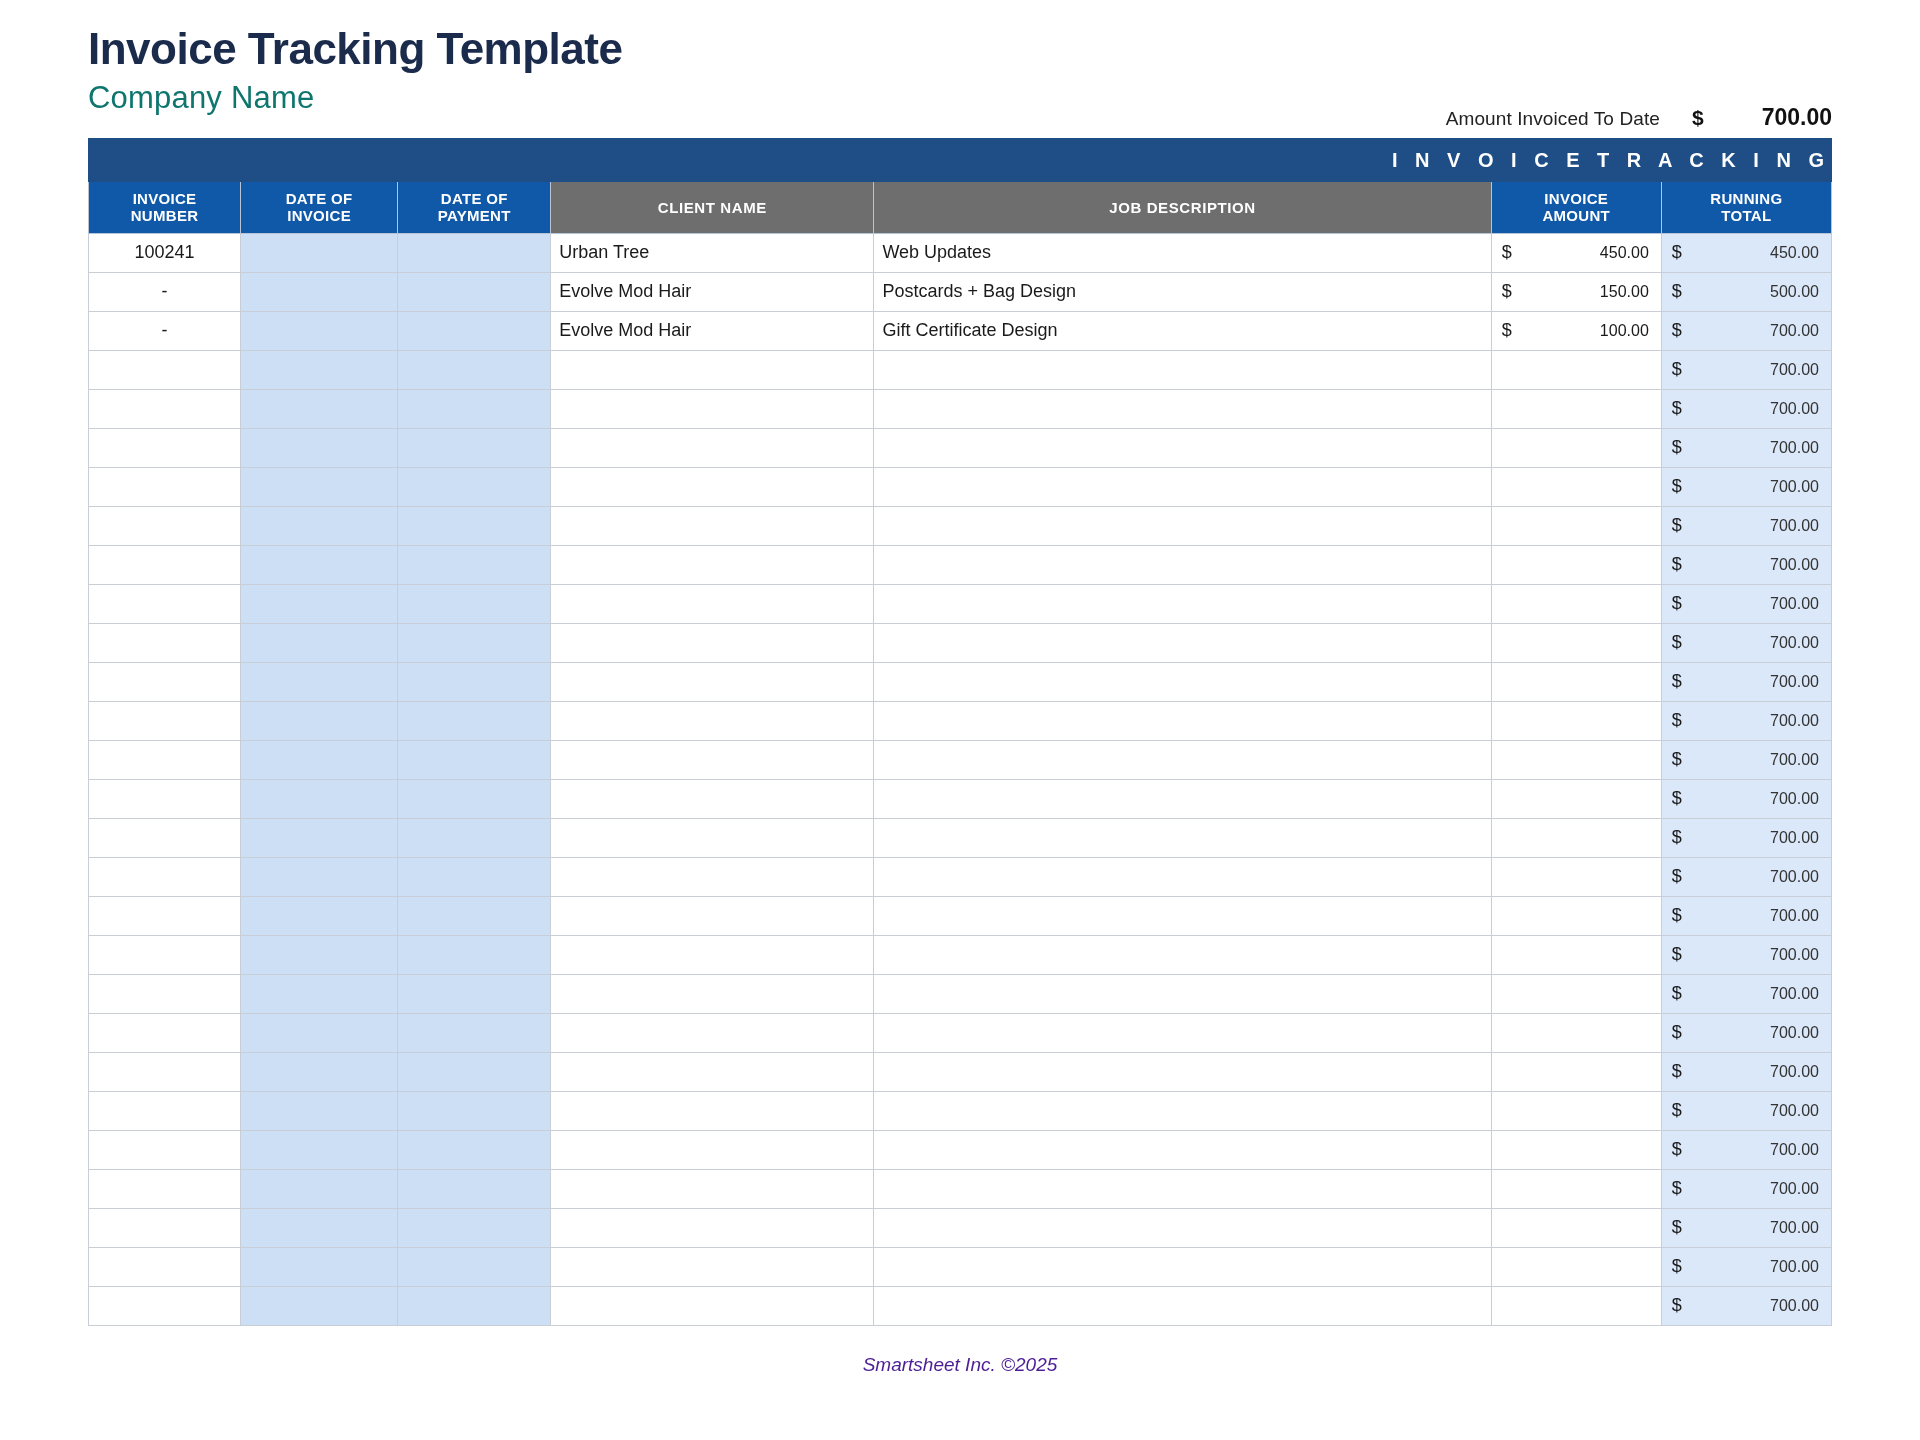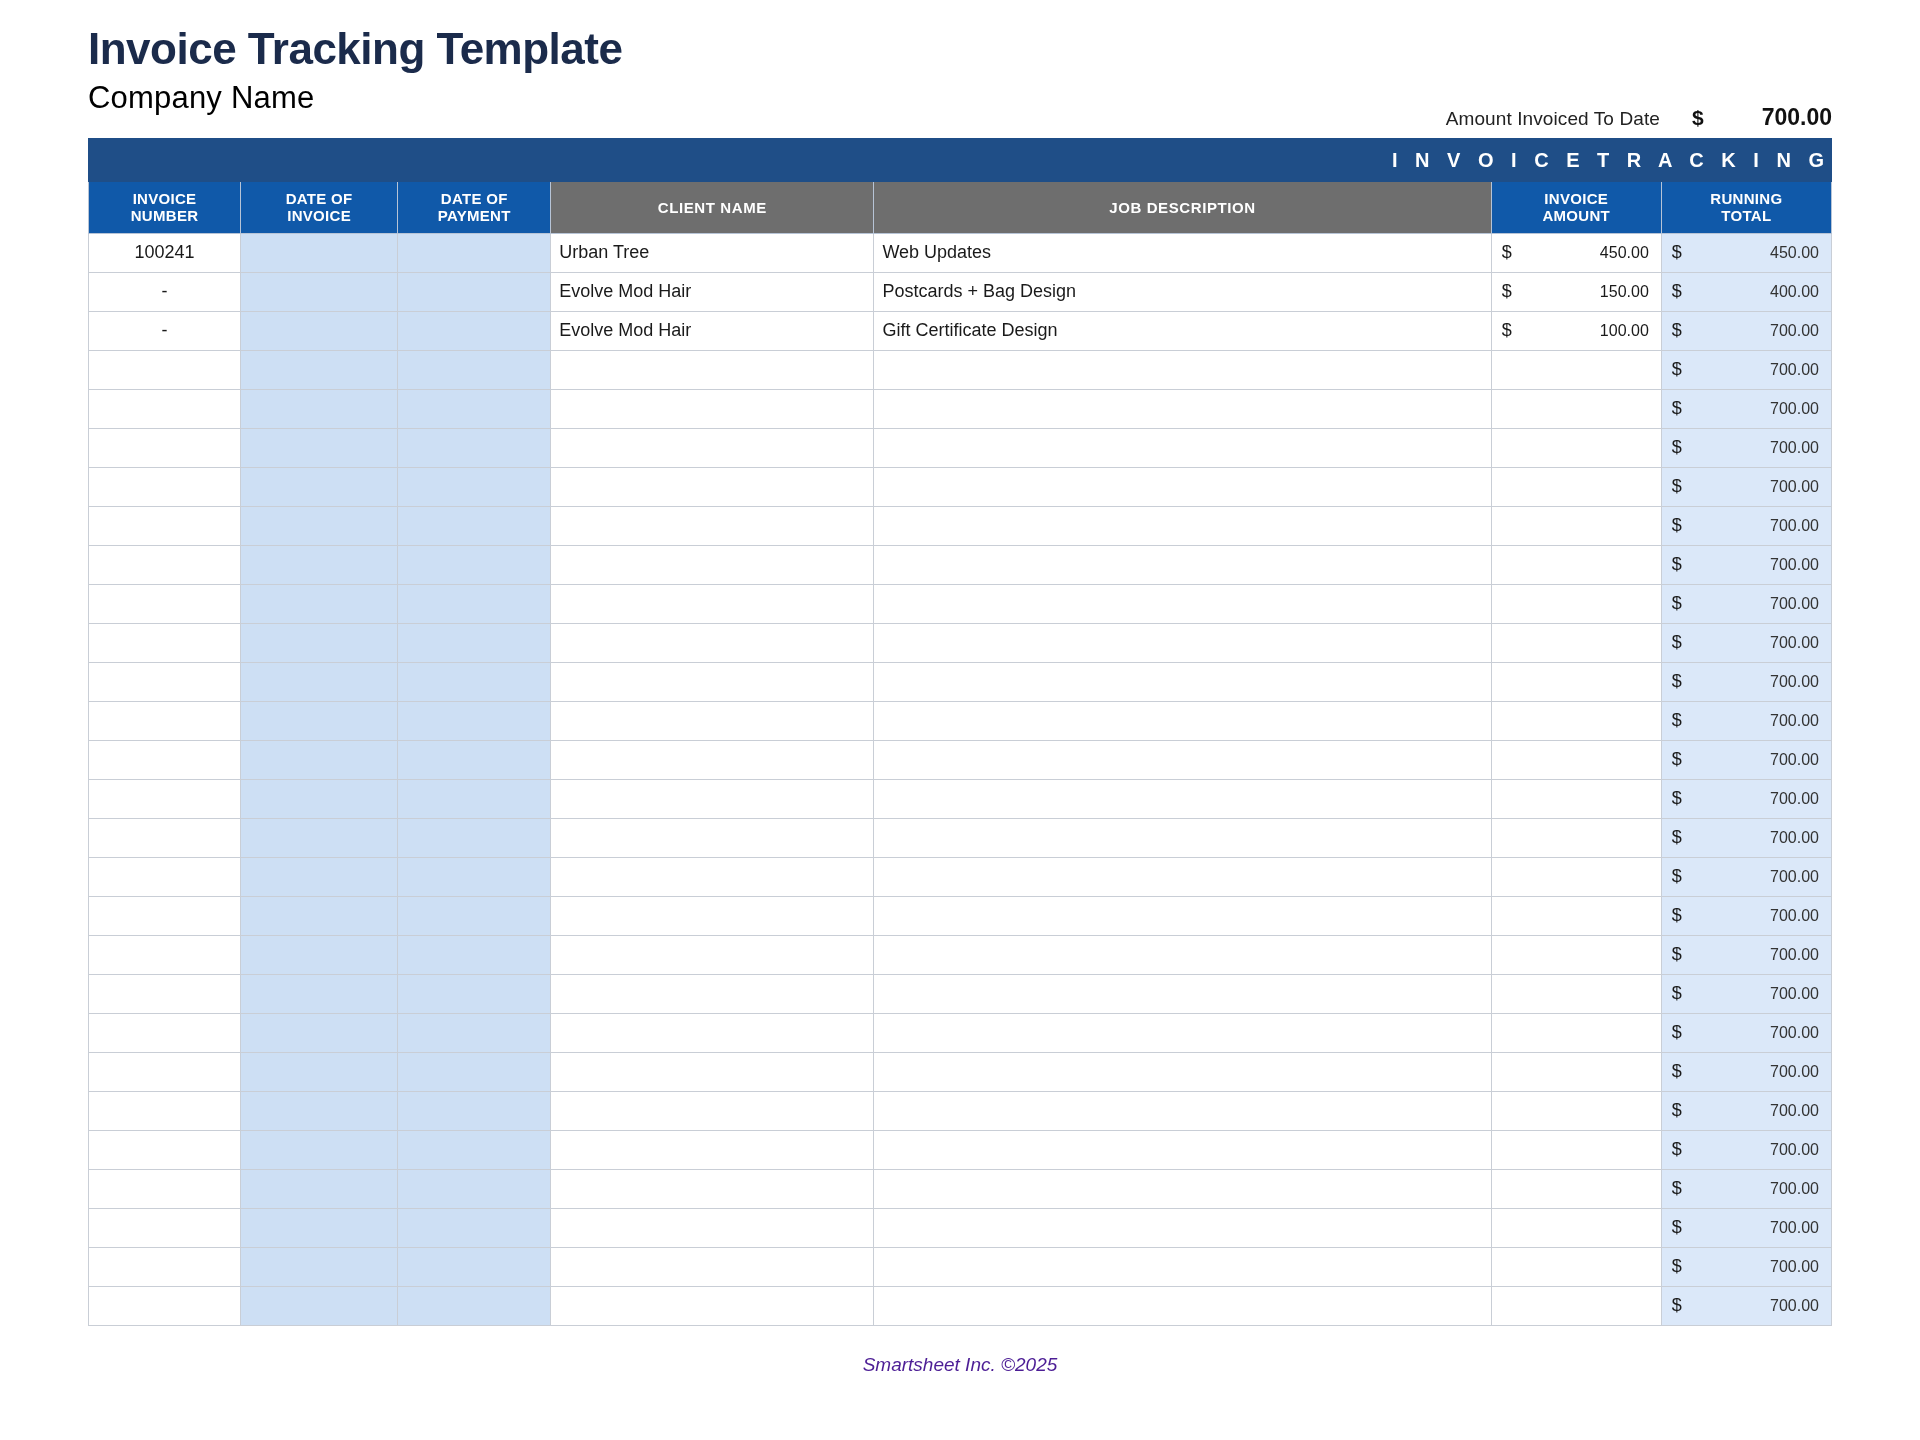--- a/index.html
+++ b/index.html
@@ -31,21 +31,21 @@
     font-size: 44px;
     font-weight: bold;
     color: #1b2b4b;
     letter-spacing: -0.5px;
     margin: 0;
     padding: 8px 0 0 48px;
     line-height: 1.05;
   }
   .company-name {
     font-size: 31px;
-    color: #000000;
+    color: #0f766e;
     font-weight: normal;
     padding: 8px 0 0 48px;
     letter-spacing: 0.2px;
   }
   .amount-block {
     position: absolute;
     right: 48px;
     top: 86px;
     display: flex;
     align-items: baseline;
@@ -241,21 +241,21 @@
             <td class="c-job">Postcards + Bag Design</td>
             <td class="c-amount">
               <div class="money">
                 <span class="sym">$</span>
                 <span class="val">150.00</span>
               </div>
             </td>
             <td class="c-total">
               <div class="money">
                 <span class="sym">$</span>
-                <span class="val">400.00</span>
+                <span class="val">500.00</span>
               </div>
             </td>
           </tr>
           <tr>
             <td class="c-invoice-number">-</td>
             <td class="c-date"></td>
             <td class="c-date"></td>
             <td class="c-client">Evolve Mod Hair</td>
             <td class="c-job">Gift Certificate Design</td>
             <td class="c-amount">

